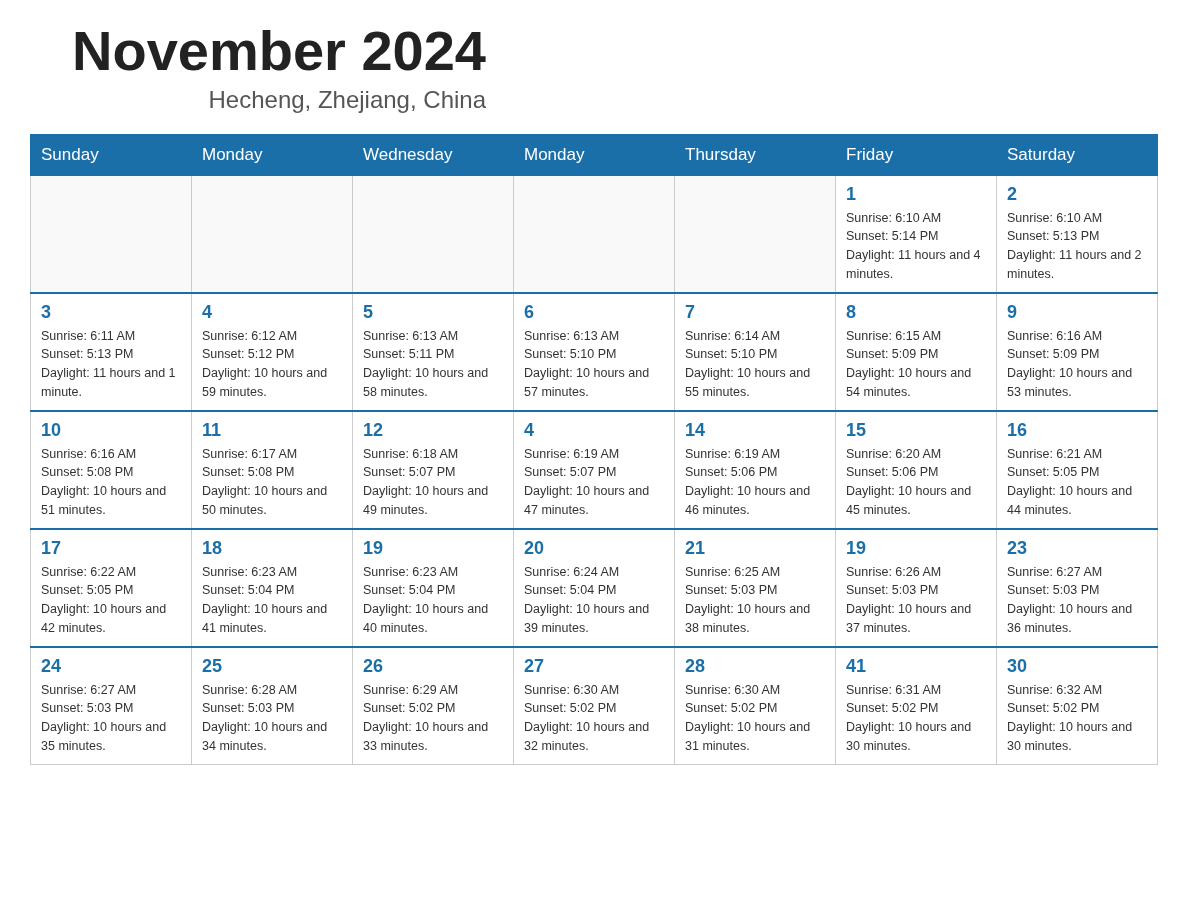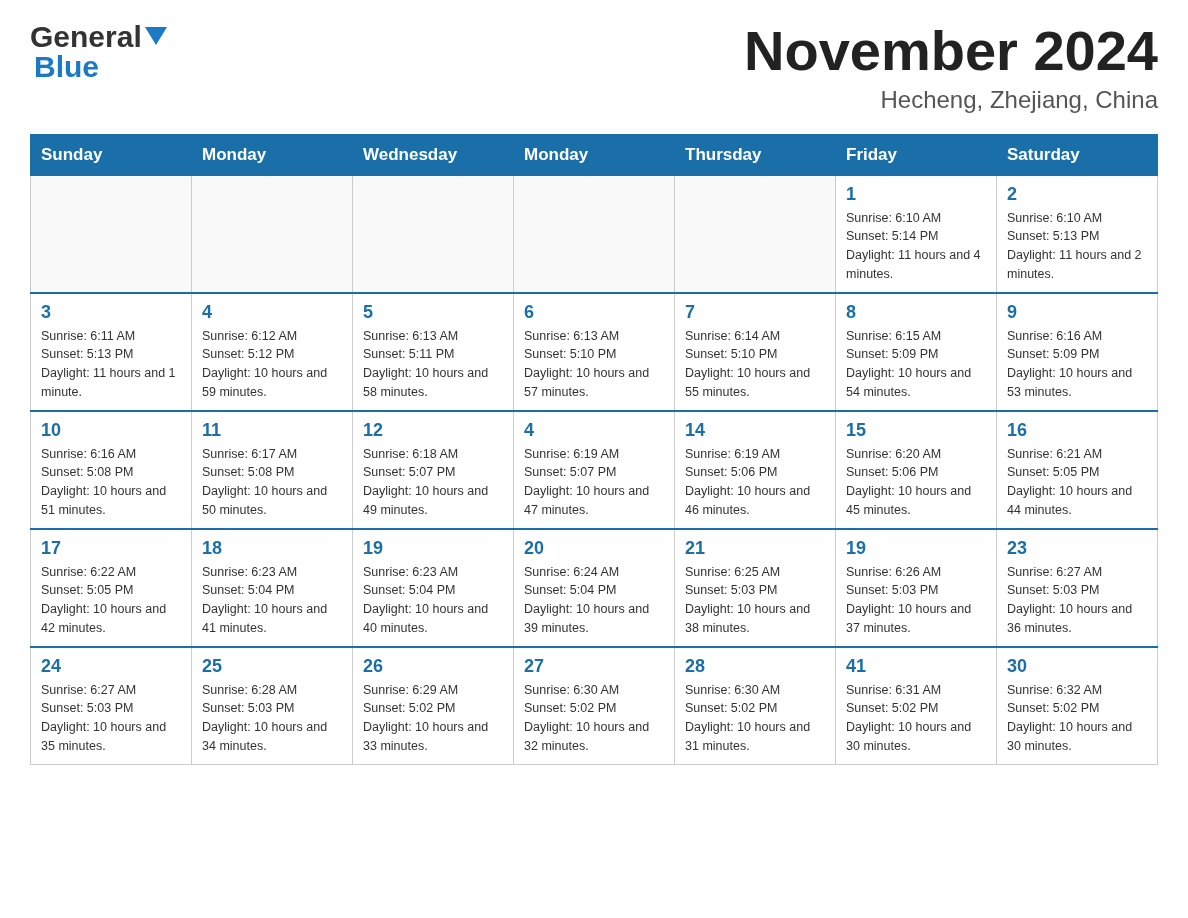--- a/index.html
+++ b/index.html
@@ -39,21 +39,21 @@
     }
     .calendar {
       width: 100%;
       border-collapse: collapse;
       border: 1px solid #ccc;
     }
     .calendar th {
       background: #1a6fa8;
       color: #fff;
       font-size: 17px;
-      font-weight: bold;
+      font-weight: normal;
       padding: 10px 10px;
       text-align: left;
       border: 1px solid #1a6fa8;
     }
     .calendar td {
       vertical-align: top;
       padding: 8px 10px;
       border: 1px solid #ccc;
       width: 14.28%;
       min-height: 120px;
@@ -76,31 +76,20 @@
       background: #f9f9f9;
     }
     .row-divider td {
       border-top: 2px solid #1a6fa8;
     }
   </style>
 </head>
 <body>
 
 <div class="header">
-  <div class="logo">
-    <div style="display:flex; align-items:center;">
-      <span style="font-size:30px; font-weight:bold; color:#333; font-family:Arial,sans-serif;">General</span>
-      <span style="display:inline-block; margin-left:3px; margin-top:2px;">
-        <svg width="22" height="18" viewBox="0 0 22 18">
-          <polygon points="0,0 22,0 11,18" fill="#1a7ac4"></polygon>
-        </svg>
-      </span>
-    </div>
-    <span style="font-size:30px; font-weight:bold; color:#1a7ac4; font-family:Arial,sans-serif; margin-top:-4px; margin-left:4px;">Blue</span>
-  </div>
   <div class="title-section">
     <div class="month-year">November 2024</div>
     <div class="location">Hecheng, Zhejiang, China</div>
   </div>
 </div>
 
 <table class="calendar">
   <thead>
     <tr>
       <th>Sunday</th>

